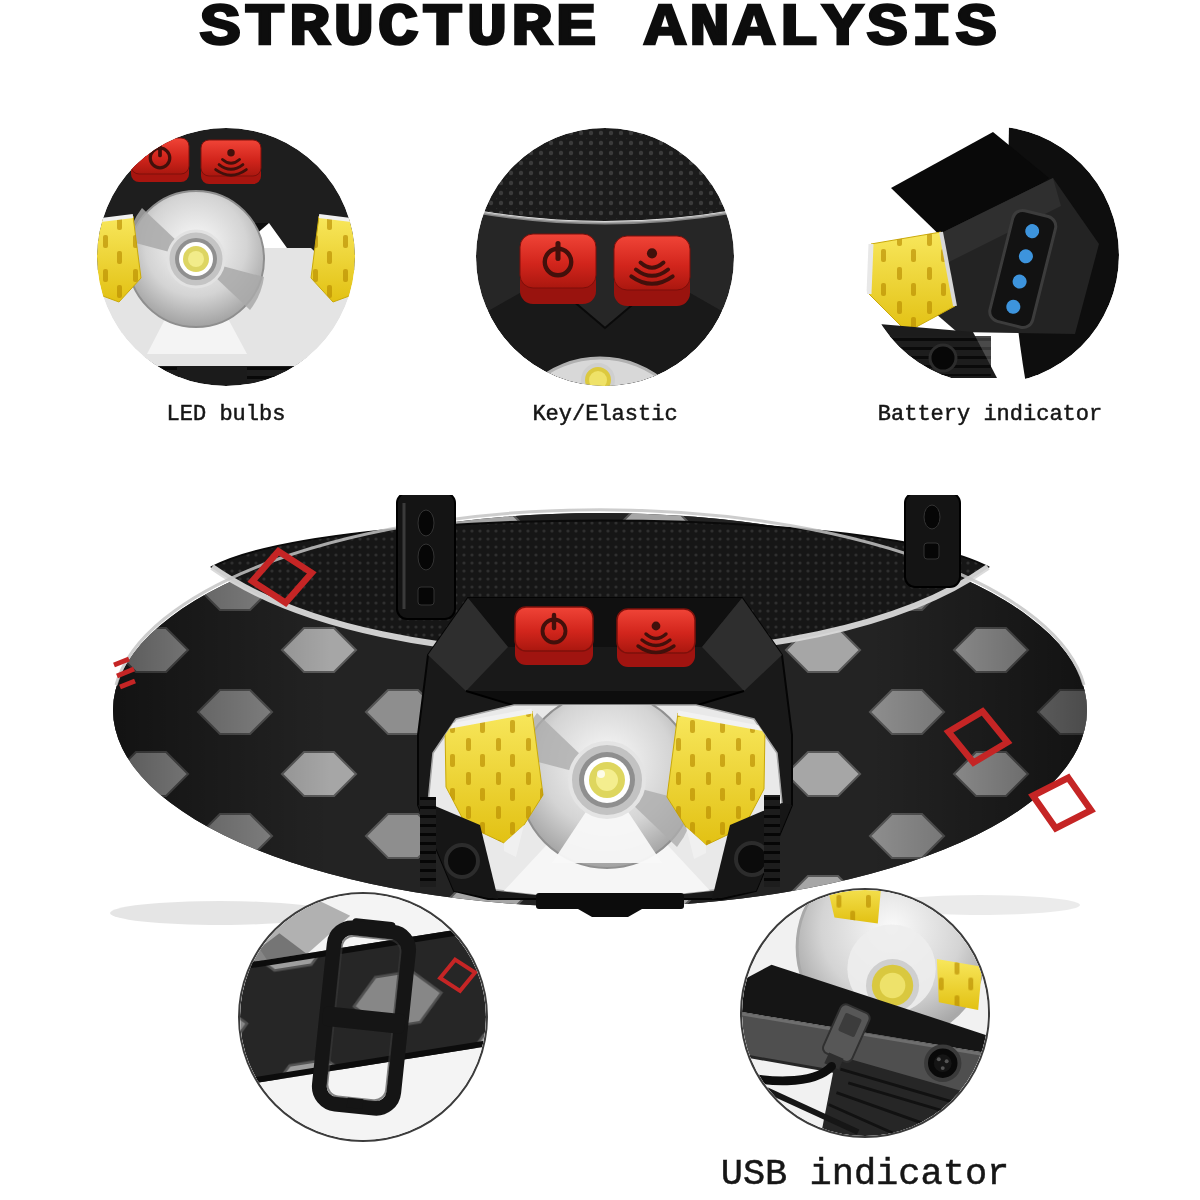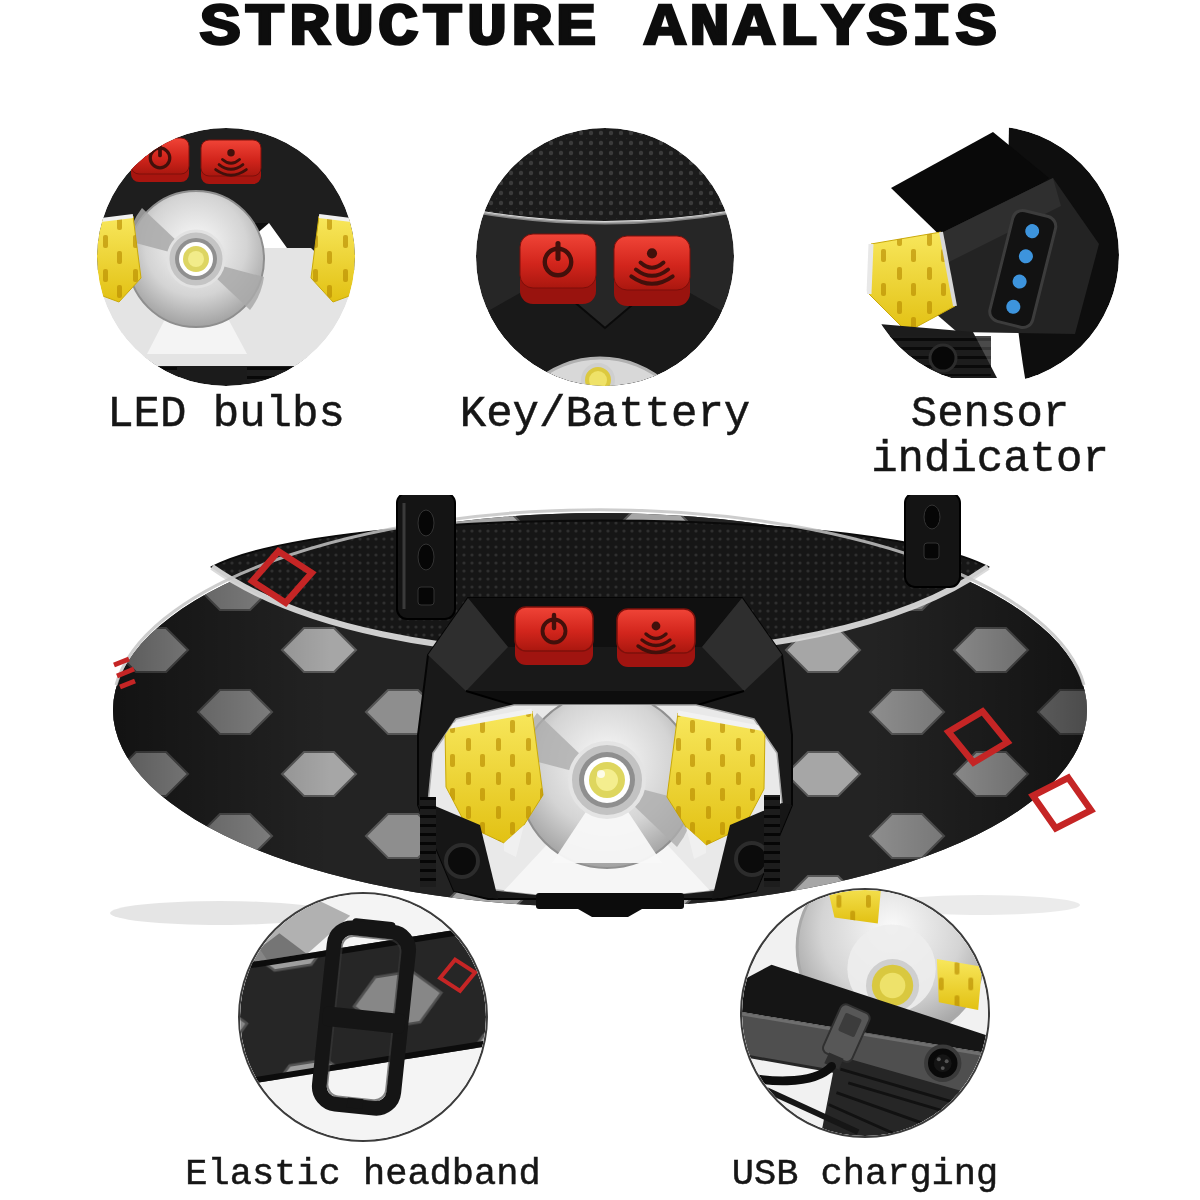--- a/index.html
+++ b/index.html
@@ -13,21 +13,21 @@
   .circle{position:absolute;border-radius:50%;overflow:hidden;}
   .circle svg{display:block;width:100%;height:100%;}
   .c-top1{left:97px;top:128px;width:258px;height:258px;}
   .c-top2{left:476px;top:128px;width:258px;height:258px;}
   .c-top3{left:861px;top:126px;width:258px;height:258px;}
   .c-bot{border:2px solid #3c3c3c;box-sizing:border-box;background:#f3f3f3;}
   .c-bot1{left:238px;top:892px;width:250px;height:250px;}
   .c-bot2{left:740px;top:888px;width:250px;height:250px;}
   .hero{position:absolute;left:100px;top:495px;width:1000px;height:460px;}
   .hero svg{display:block;width:100%;height:100%;}
-  .cap{position:absolute;text-align:center;font-size:44px;line-height:45px;
+  .cap{position:absolute;text-align:center;font-size:22px;line-height:45px;
        color:#161616;-webkit-text-stroke:0.5px #161616;}
   .cap1{left:76px;top:392px;width:300px;}
   .cap2{left:455px;top:392px;width:300px;}
   .cap3{left:810px;top:392px;width:360px;}
   .capb{font-size:37px;}
   .capb1{left:160px;top:1152px;width:406px;}
   .capb2{left:662px;top:1152px;width:406px;}
   .cap span{display:block;}
 </style>
 </head>
@@ -206,24 +206,24 @@
         <rect x="20" y="210" width="110" height="40" fill="url(#pRib)" opacity="0.8"></rect>
         <circle cx="82" cy="232" r="13" fill="#070707" stroke="#2c2c2c" stroke-width="3"></circle>
       </g>
     </svg>
   </div>
 
   <div class="cap cap1">
     <span>LED bulbs</span>
   </div>
   <div class="cap cap2">
-    <span>Key/Battery</span>
+    <span>Key/Elastic</span>
   </div>
   <div class="cap cap3">
-    <span>Sensor indicator</span>
+    <span>Battery indicator</span>
   </div>
 
   <div class="hero">
     <svg viewBox="0 0 1000 460">
       <clipPath id="clipBand">
         <path clip-rule="evenodd" d="M13,215 a487,197 0 1 0 974,0 a487,197 0 1 0 -974,0 Z
                  M112,72 C230,10 770,10 888,72 C800,134 652,160 500,160 C348,160 200,134 112,72 Z"></path>
       </clipPath>
       <clipPath id="clipFace">
         <path d="M333,258 L356,224 L414,210 L596,210 L654,224 L677,258 L682,308 L642,392 L568,400 L442,400 L368,392 L328,308 Z"></path>
@@ -392,20 +392,17 @@
           <rect x="88" y="118" width="32" height="54" rx="6" fill="#575757" stroke="#303030" stroke-width="2"></rect>
           <rect x="95" y="126" width="18" height="20" rx="2" fill="#3c3c3c"></rect>
           <rect x="96" y="170" width="16" height="12" fill="#2e2e2e"></rect>
           <path d="M104,182 C96,206 52,226 2,232" stroke="#0d0d0d" stroke-width="9" fill="none" stroke-linecap="round"></path>
         </g>
         <path d="M-4,190 L118,246" stroke="#161616" stroke-width="6"></path>
       </g>
     </svg>
   </div>
 
-  <div class="cap capb capb1">
-    <span>Elastic headband</span>
-  </div>
   <div class="cap capb capb2">
-    <span>USB charging</span>
+    <span>USB indicator</span>
   </div>
 
 </div>
 
 </body></html>

